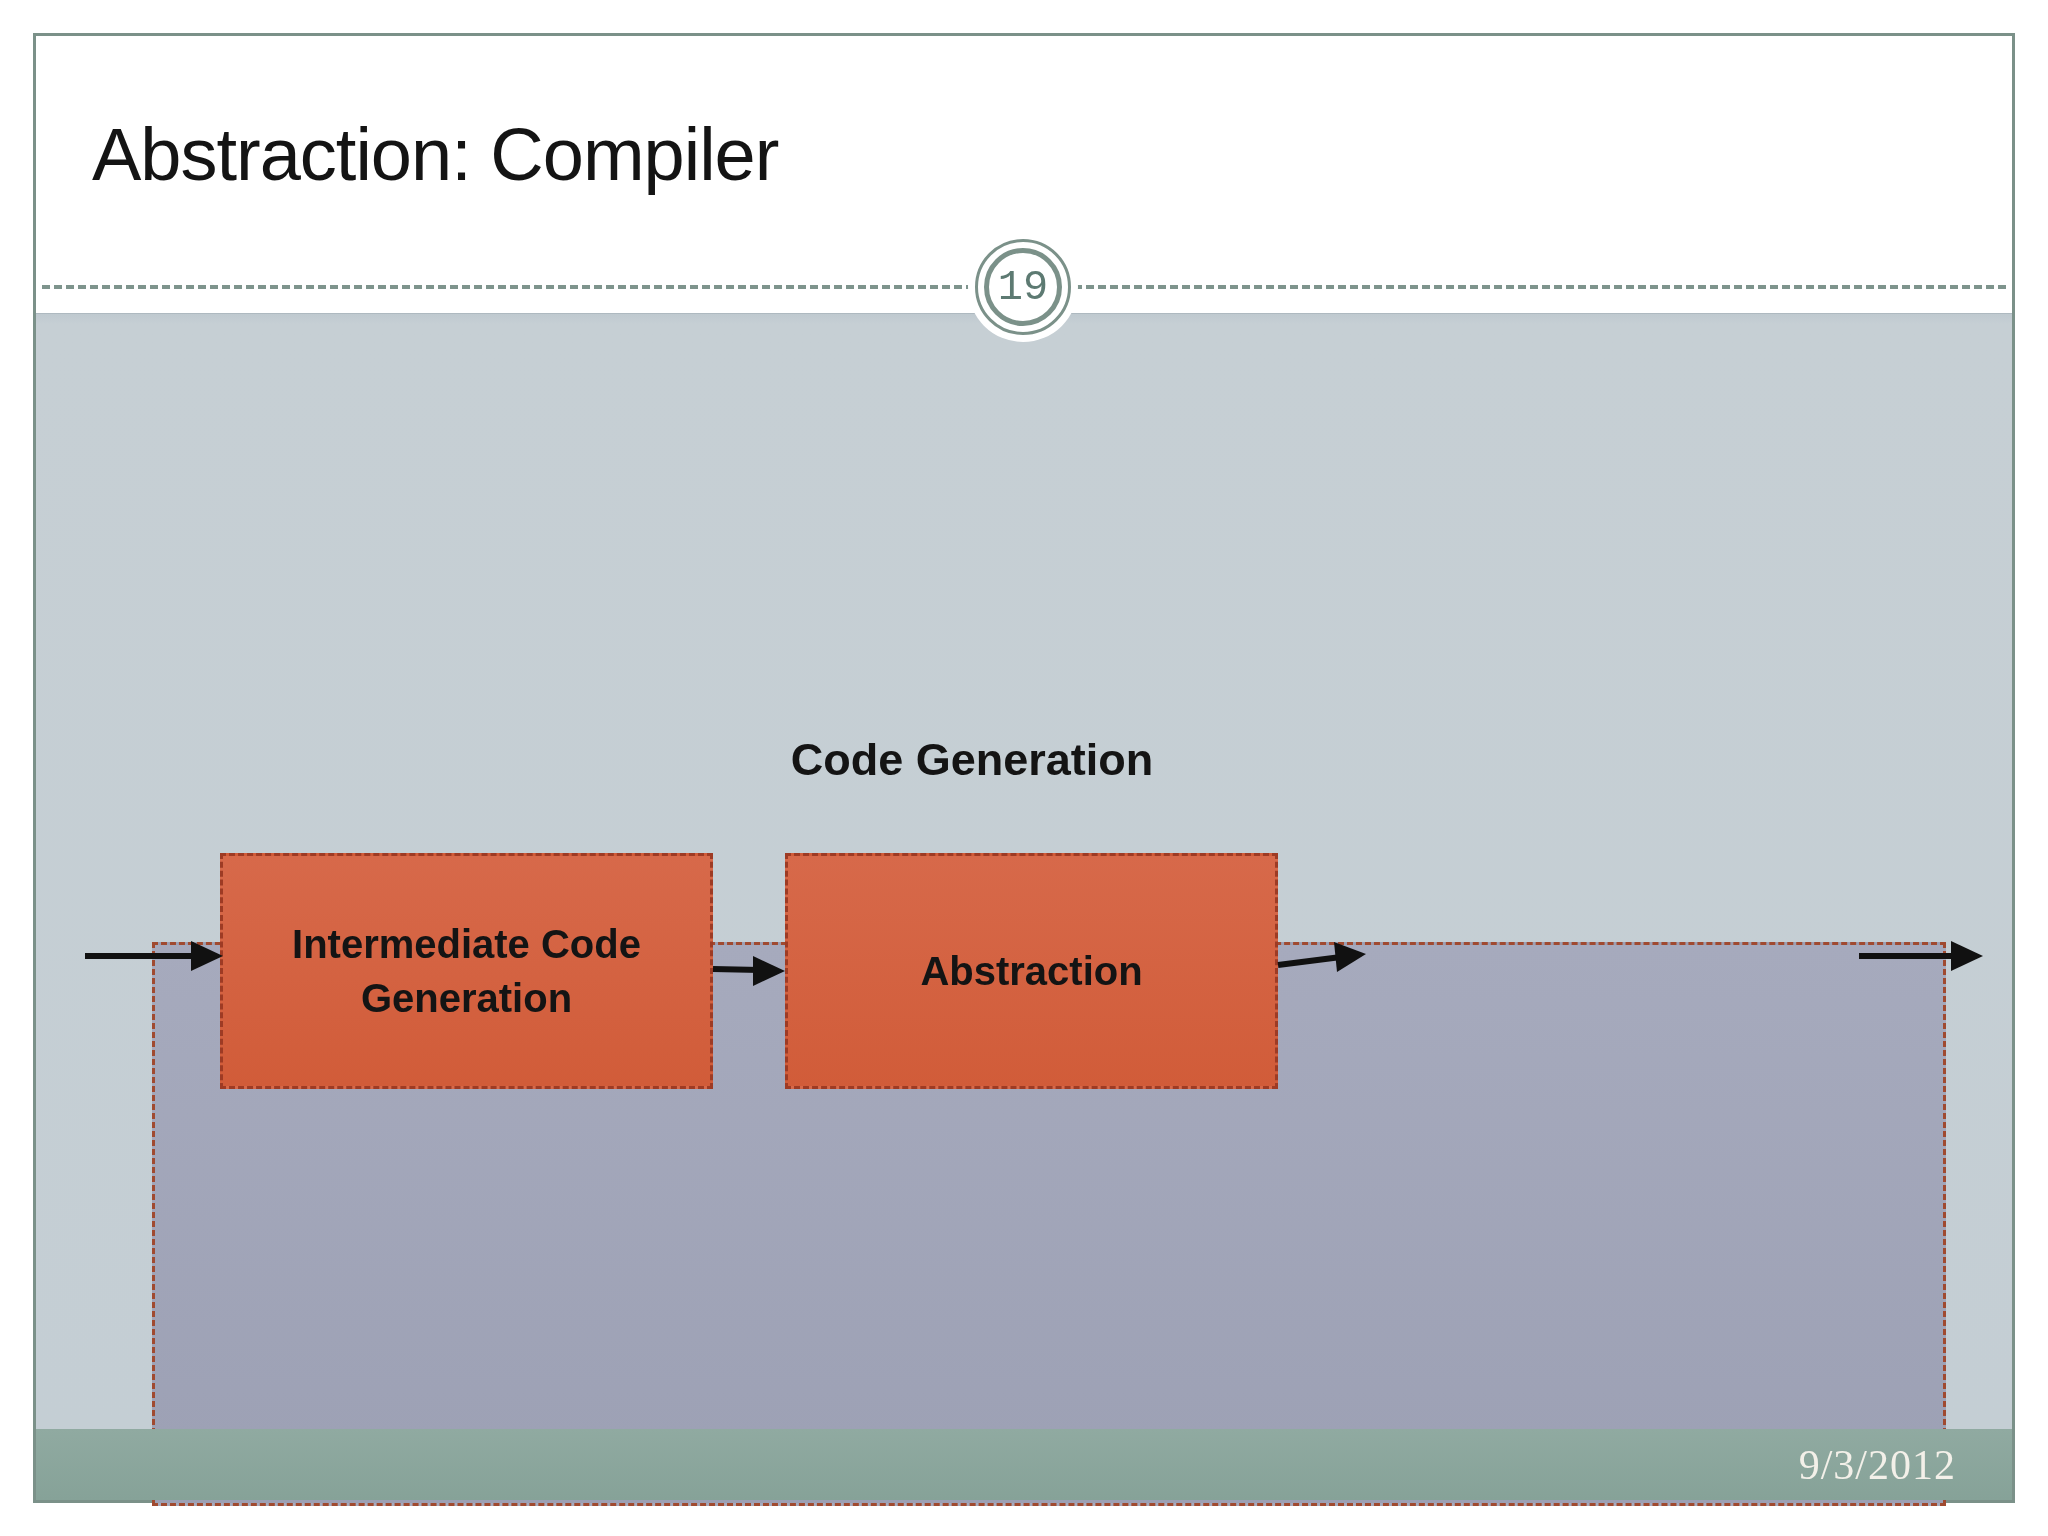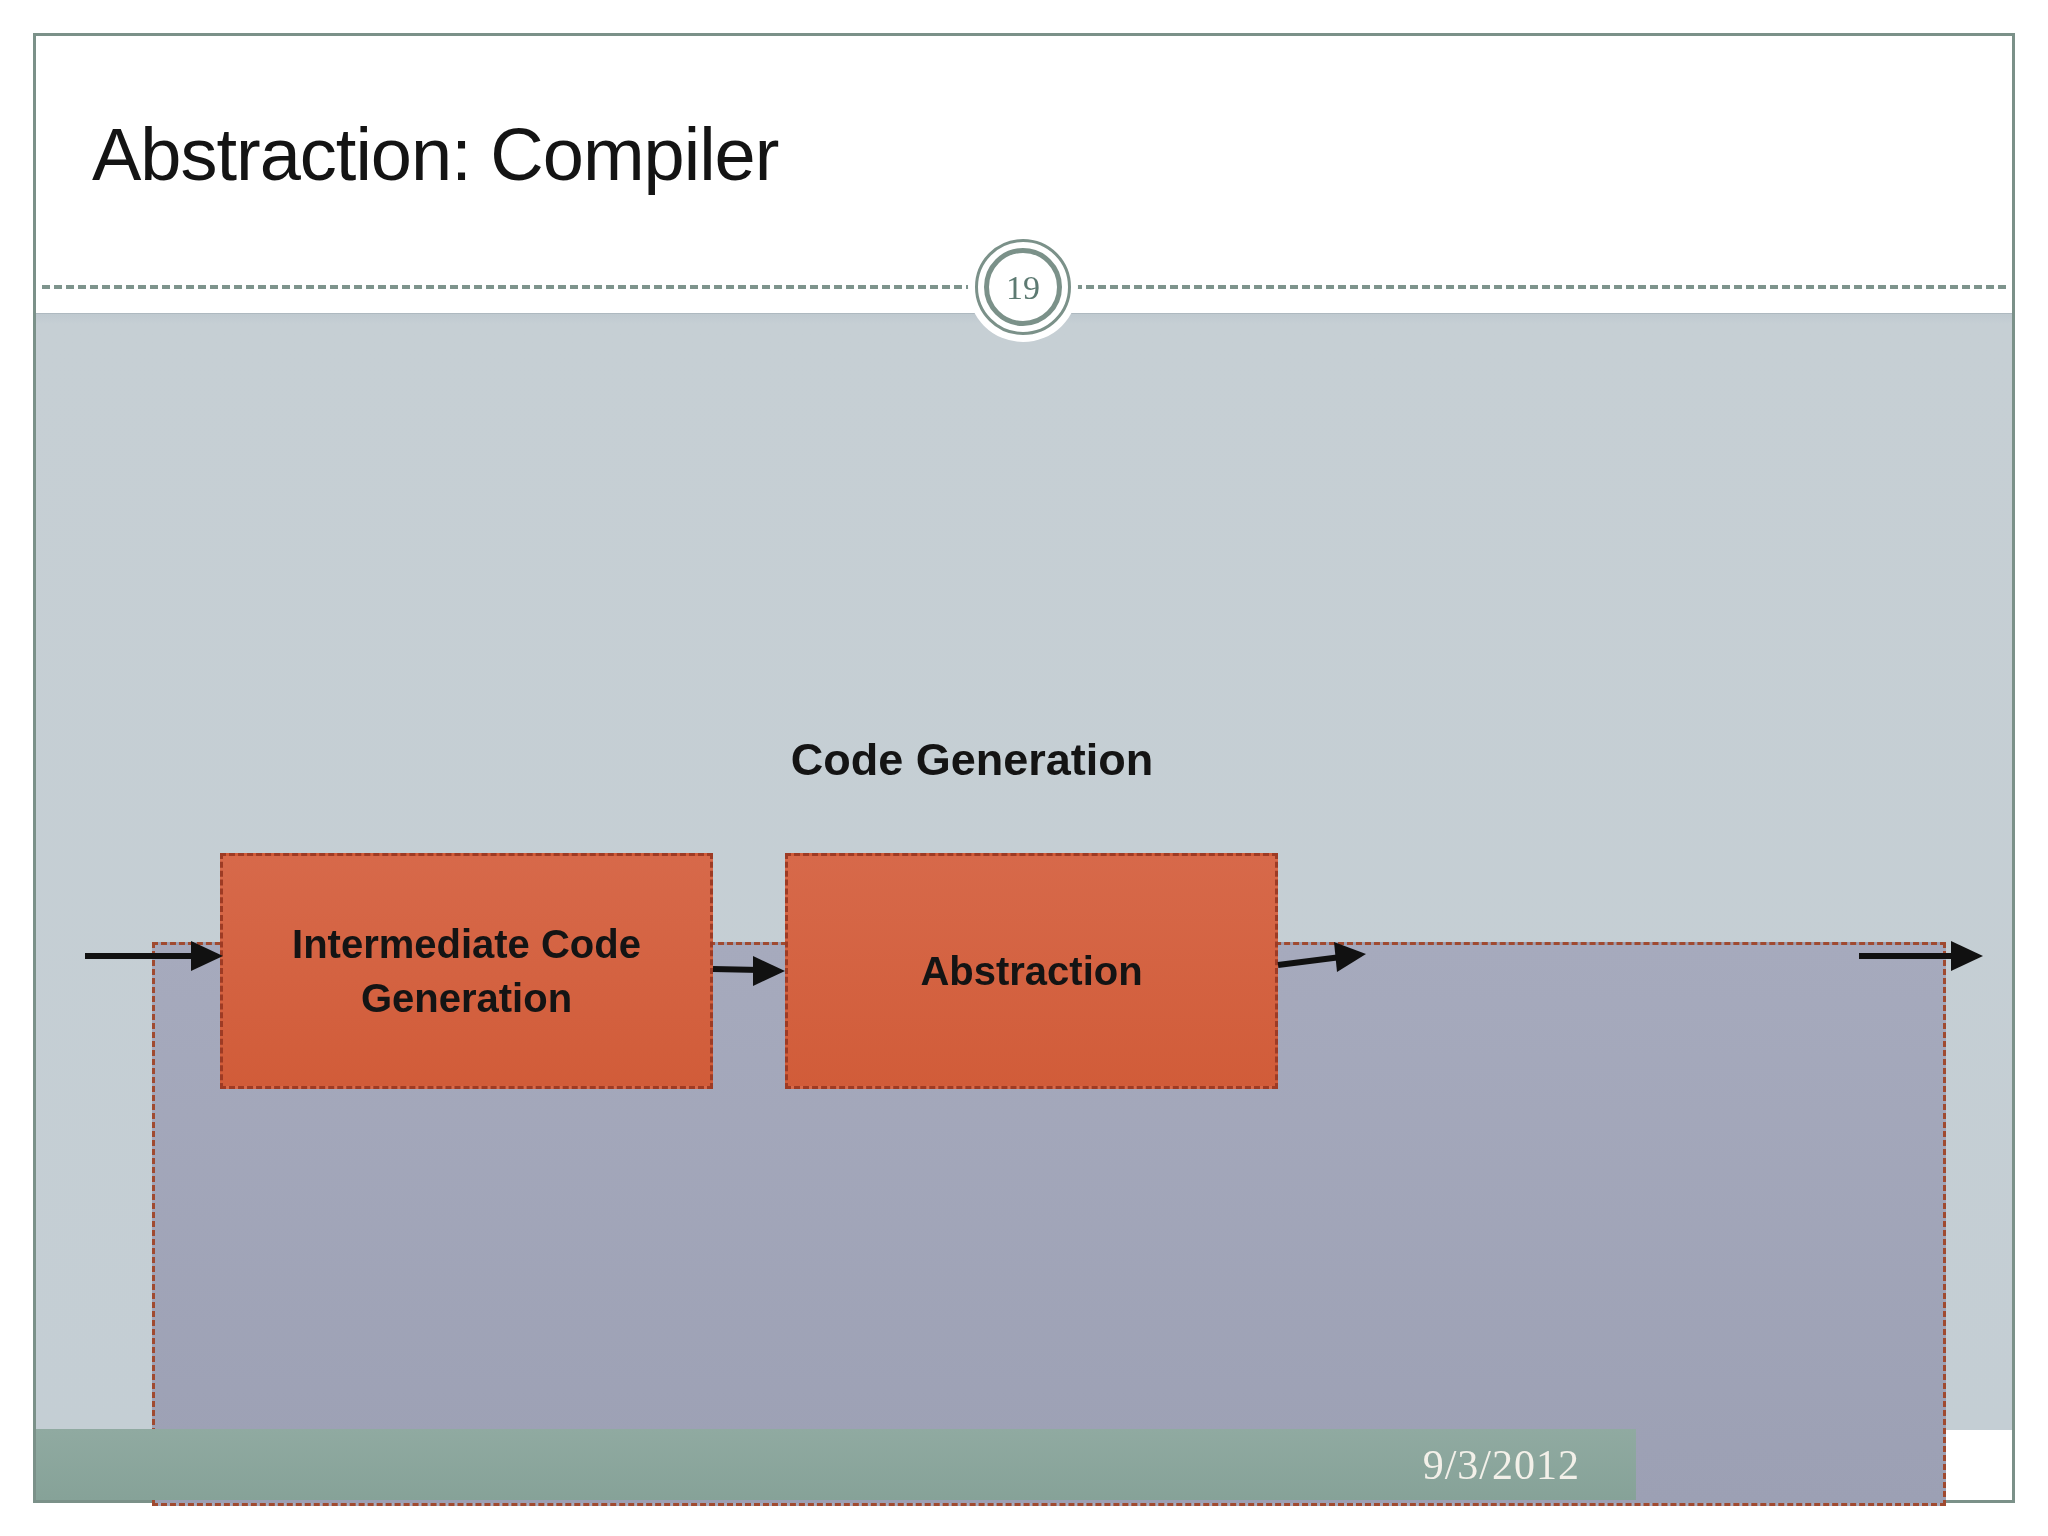--- a/index.html
+++ b/index.html
@@ -19,41 +19,41 @@
   .separator{
     position:absolute;left:6px;right:6px;top:249px;height:0;
     border-top:4px dashed #7e948d;
   }
   .content-area{
     position:absolute;left:0;top:277px;width:1976px;height:1116px;
     background:linear-gradient(#bfc9cf,#c6cfd4 10px,#c4ced4);
     border-top:1px solid #aeb9c0;
   }
   .footer-bar{
-    position:absolute;left:0;top:1393px;width:1600px;height:71px;
+    position:absolute;left:0;top:1393px;width:1976px;height:71px;
     background:linear-gradient(#90aaa1,#86a298);
     display:flex;align-items:center;justify-content:flex-end;
   }
   .footer-date{
     font-family:"Liberation Serif",serif;font-size:42px;color:#f3f0e9;
     padding-right:56px;letter-spacing:1px;
   }
   .badge{
     position:absolute;left:932px;top:196px;width:110px;height:110px;
     background:#ffffff;border-radius:50%;
   }
   .badge .ring-outer{
     position:absolute;inset:7px;border:3px solid #7b9189;border-radius:50%;
   }
   .badge .ring-inner{
     position:absolute;inset:16px;border:5px solid #7b9189;border-radius:50%;
     display:flex;align-items:center;justify-content:center;
   }
   .badge .page-num{
-    font-family:Liberation Serif, serif;font-size:34px;color:#5d7a72;
+    font-family:Liberation Mono, monospace;font-size:42px;color:#5d7a72;
     line-height:1;padding-top:2px;
   }
   .big-rect{
     position:absolute;left:116px;top:628px;width:1794px;height:564px;
     background:linear-gradient(#a6aabd,#9ca0b4);
     border:3px dashed #a04a30;box-sizing:border-box;
   }
   .big-rect-label{
     position:absolute;left:536px;top:698px;width:800px;text-align:center;
     font-size:45px;font-weight:700;color:#141414;

